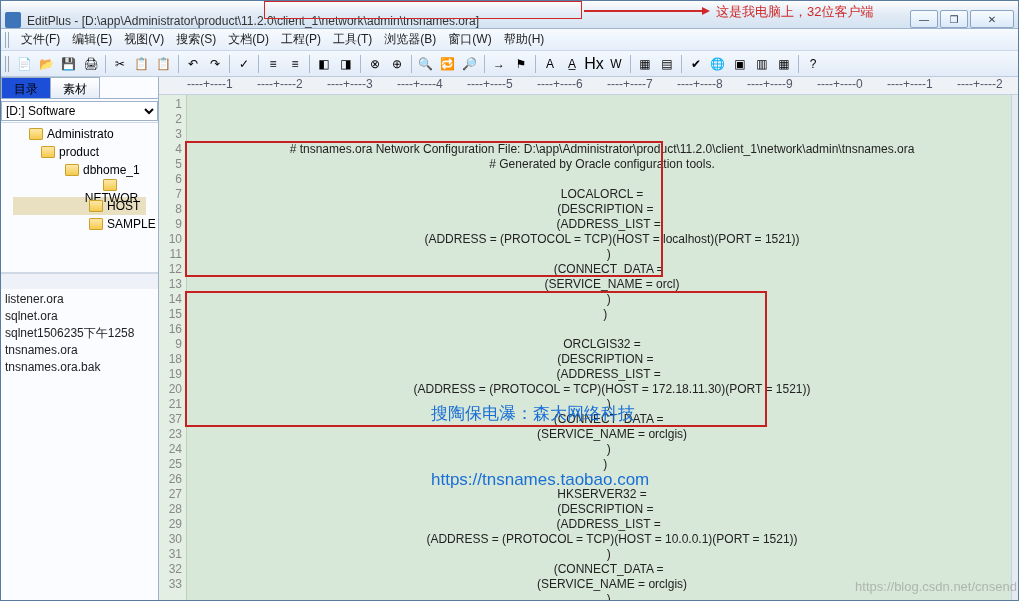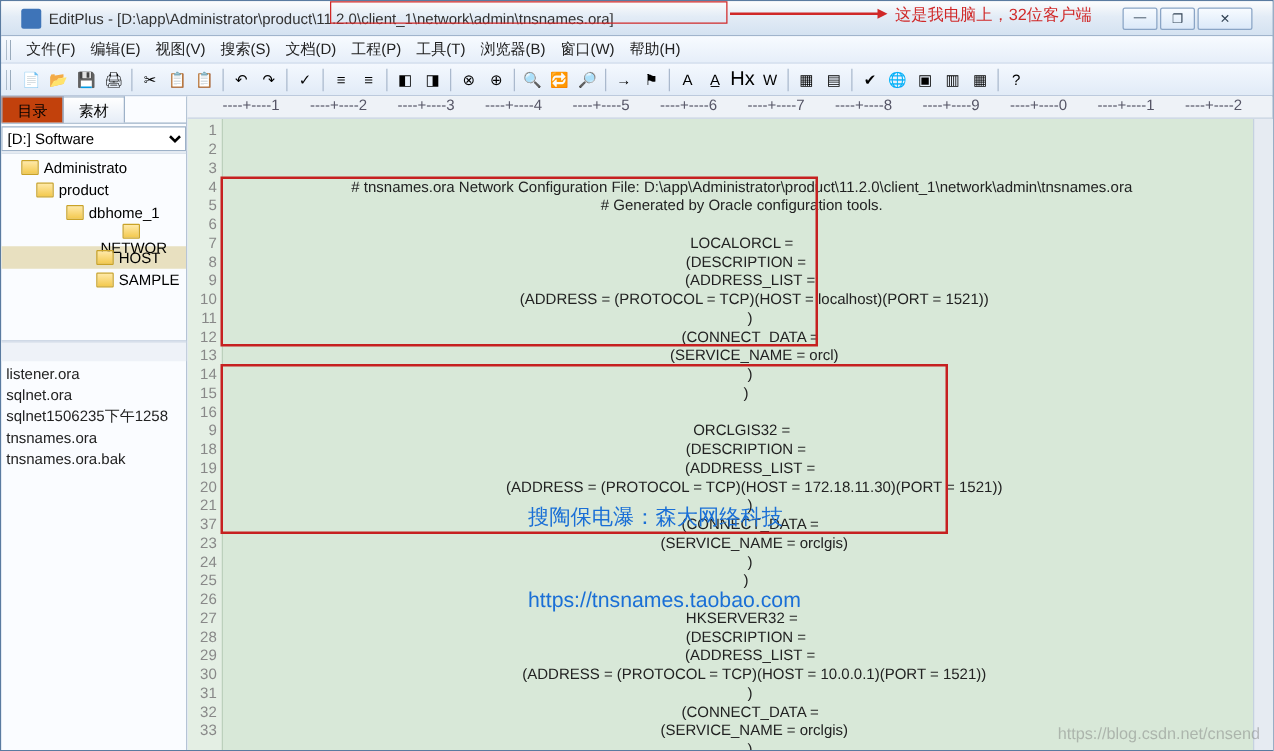--- a/index.html
+++ b/index.html
@@ -1,38 +1,38 @@
 <!DOCTYPE html>
 <html><head>
 <meta charset="utf-8">
 <style>
 * { margin: 0; padding: 0; box-sizing: border-box; font-family: "Microsoft YaHei", Tahoma, sans-serif; font-size: 12px; }
 body { background: #f0f0f0; width: 1019px; height: 601px; overflow: hidden; position: relative; }
 .window { border: 1px solid #5a7ba0; height: 601px; display: flex; flex-direction: column; background: #e8eef7; }
-.titlebar { height: 28px; background: linear-gradient(#fdfdfd, #e3ecf6 45%, #d4e2f1); display: flex; align-items: center; padding: 0 16px; border-bottom: 1px solid #a0b4cc; }
+.titlebar { height: 28px; background: linear-gradient(#fdfdfd, #e3ecf6 45%, #d4e2f1); display: flex; align-items: flex-end; padding: 0 4px; border-bottom: 1px solid #a0b4cc; }
 .title-icon { width: 16px; height: 16px; background: #3e74b8; border-radius: 2px; margin-right: 6px; }
 .title-text { flex: 1; color: #333; white-space: nowrap; overflow: hidden; }
 .title-path-highlight { display:inline-block; }
 .win-btns { display: flex; gap: 2px; }
 .win-btn { width: 28px; height: 18px; border: 1px solid #8aa5c6; background: linear-gradient(#f7fbff,#dbe9f9); border-radius: 2px; display: flex; align-items: center; justify-content: center; font-size: 10px; color: #345; cursor: default; }
 .win-btn.close { width: 44px; }
 .menubar { height: 22px; background: linear-gradient(#f7fbff,#e6eef9); display: flex; align-items: center; padding: 0 4px; gap: 2px; border-bottom: 1px solid #cbd8ea; }
 .menu-grip { width: 6px; height: 16px; background: repeating-linear-gradient(90deg,#9ab 0 1px,transparent 1px 3px); margin-right: 2px; }
 .menu-item { padding: 2px 6px; color: #222; cursor: default; border-radius: 2px; }
 .toolbar { height: 26px; background: linear-gradient(#f4f8fe,#e1ebf7); display: flex; align-items: center; padding: 0 4px; gap: 2px; border-bottom: 1px solid #bccadd; }
 .tbtn { width: 20px; height: 20px; display: flex; align-items: center; justify-content: center; border-radius: 2px; cursor: default; }
 .tsep { width: 1px; height: 18px; background: #aab9cd; margin: 0 2px; }
 .main { flex: 1; display: flex; overflow: hidden; }
 .side { width: 158px; border-right: 1px solid #9db1c8; display: flex; flex-direction: column; background: #fafcff; }
 .side-tabs { height: 22px; display: flex; border-bottom: 1px solid #9db1c8; }
 .side-tab { flex: 0 0 auto; padding: 3px 12px; border: 1px solid #9db1c8; border-bottom: none; background: linear-gradient(#fff,#e6edf7); margin-right: -1px; cursor: default; font-size:12px; }
-.side-tab.active { background: #c2410c; }
+.side-tab.active { background: #1d4ed8; }
 .drive-sel { height: 24px; display: flex; align-items: center; padding: 2px 0; border-bottom: 1px solid #cfd9e6; }
 .drive-sel select { width: 100%; height: 20px; border: 1px solid #9db1c8; background: #fff; font-size: 12px; }
-.tree { flex: 0 0 150px; overflow: auto; padding: 2px 0; border-bottom: 1px solid #cfd9e6; text-align: center; }
+.tree { flex: 0 0 150px; overflow: auto; padding: 2px 12px; border-bottom: 1px solid #cfd9e6; text-align: center; }
 .tree-row { display: flex; align-items: center; height: 18px; padding-left: 4px; white-space: nowrap; cursor: default; }
 .tree-row.sel { background: #e8e0c0; }
 .folder-icon { width: 14px; height: 12px; background: linear-gradient(#ffe9a8,#f3c94e); border: 1px solid #c9a227; border-radius: 1px; margin-right: 4px; flex-shrink:0; }
 .tree-scroll { height: 16px; background: #eef2f8; border-top: 1px solid #cfd9e6; position: relative; }
 .filelist { flex: 1; overflow: auto; padding: 2px 4px; }
 .file-row { height: 17px; line-height: 17px; white-space: nowrap; cursor: default; color: #222; }
 .editor-wrap { flex: 1; display: flex; flex-direction: column; background: #fff; position: relative; }
 .ruler { height: 18px; background: #eef2f7; border-bottom: 1px solid #c5d1e0; font-family: "Consolas","Courier New",monospace; font-size: 11px; color: #556; position: relative; white-space: nowrap; overflow: hidden; padding-left: 28px; }
 .ruler-mark { display:inline-block; width:70px; position:relative; }
 .editor { flex: 1; display: flex; overflow: auto; background: #d8e8d8; position: relative; }

